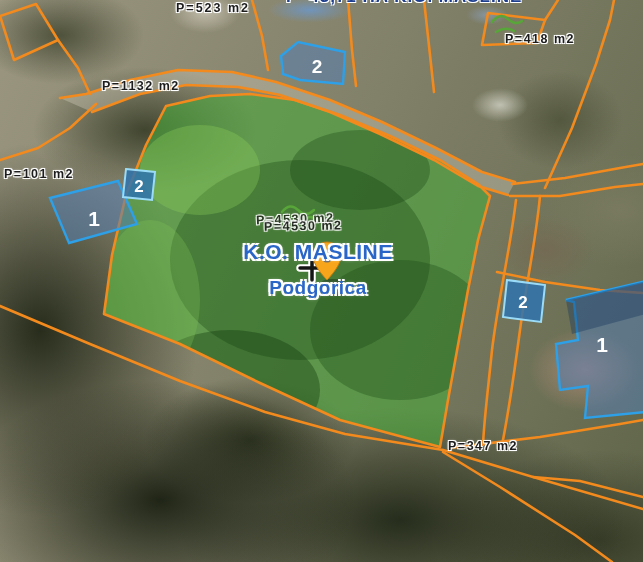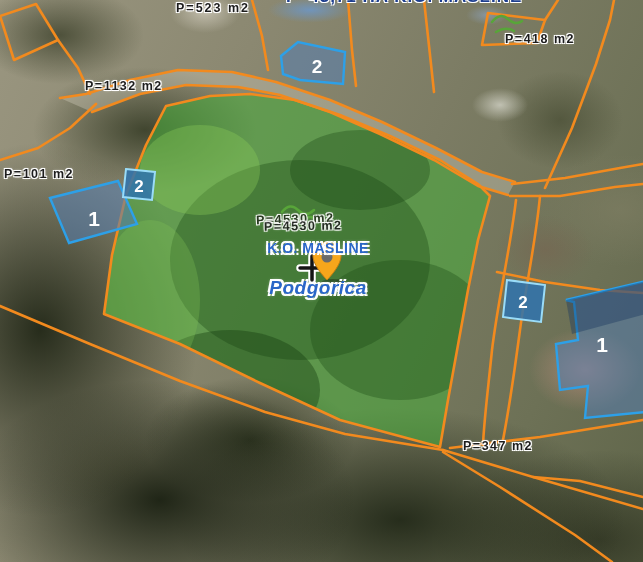--- a/index.html
+++ b/index.html
@@ -29,38 +29,38 @@
       radial-gradient(120px 80px at 620px 210px, rgba(125,125,98,.7), rgba(125,125,98,0) 70%),
       linear-gradient(115deg,#9a9680 0%,#8b8871 30%,#7c7c64 55%,#6d7156 80%,#5f6549 100%);
   }
   svg.vec{position:absolute;inset:0;}
   .plabel{
     position:absolute;font-weight:bold;font-size:12.5px;color:#1d1d1d;
     letter-spacing:1.5px;white-space:nowrap;
     text-shadow:-1px -1px 0 #fff,1px -1px 0 #fff,-1px 1px 0 #fff,1px 1px 0 #fff,0 0 3px #fff;
   }
   .lbl-top-left{left:144px;top:1px;letter-spacing:2px;margin-left:32px;}
-  .lbl-upper-road{left:85px;top:79px;}
+  .lbl-upper-road{left:102px;top:79px;}
   .lbl-far-left{left:4px;top:167px;}
   .lbl-top-right{left:461px;top:32px;margin-left:44px;}
-  .lbl-bottom-right{left:447px;top:439px;padding-left:16px;}
+  .lbl-bottom-right{left:432px;top:439px;padding-left:16px;}
   .lbl-sel-1{left:256px;top:212px;transform:rotate(-2deg);color:#26321f;opacity:.9;}
   .lbl-sel-2{left:264px;top:219px;transform:rotate(-1deg);opacity:.85;}
   .lbl-clipped{
     position:absolute;left:286px;top:-13px;font-weight:bold;font-size:17px;color:#1e3f8f;
     letter-spacing:1px;white-space:nowrap;
     text-shadow:-1px -1px 0 #fff,1px -1px 0 #fff,-1px 1px 0 #fff,1px 1px 0 #fff;
   }
   .kolabel{
     position:absolute;left:318px;transform:translateX(-50%);
     font-weight:bold;color:#2a66c8;white-space:nowrap;letter-spacing:.5px;
     text-shadow:-2px -2px 0 #fff,2px -2px 0 #fff,-2px 2px 0 #fff,2px 2px 0 #fff,0 0 4px #fff;
   }
-  .ko-region{top:240px;font-size:14px;}
-  .ko-city{top:277px;font-size:19px;font-style:italic;}
+  .ko-region{top:240px;font-size:21px;}
+  .ko-city{top:277px;font-size:19px;}
 </style>
 </head>
 <body>
 
 <div class="map">
   <div class="terrain"></div>
 
   <svg class="vec" width="643" height="562" viewBox="0 0 643 562">
     <defs>
       <clipPath id="gclip">

